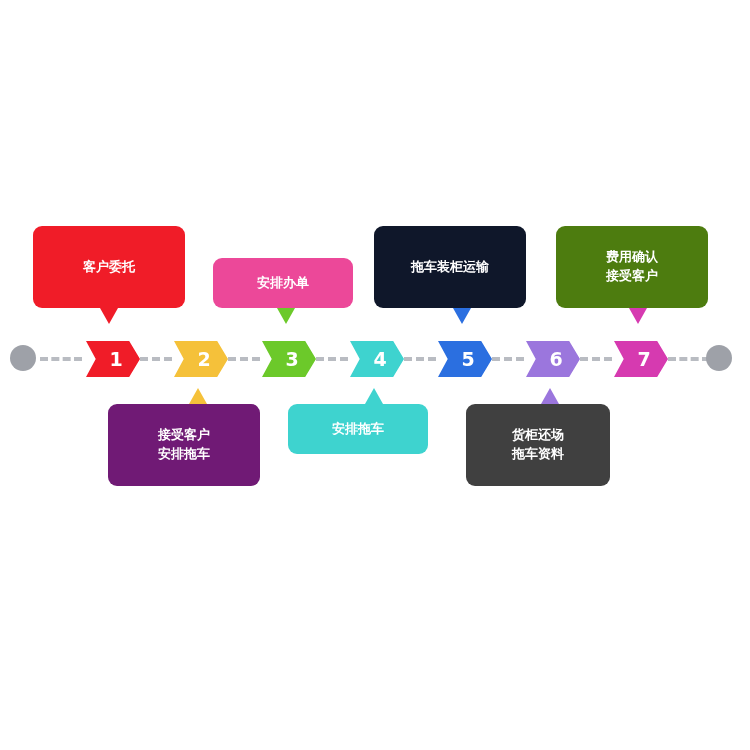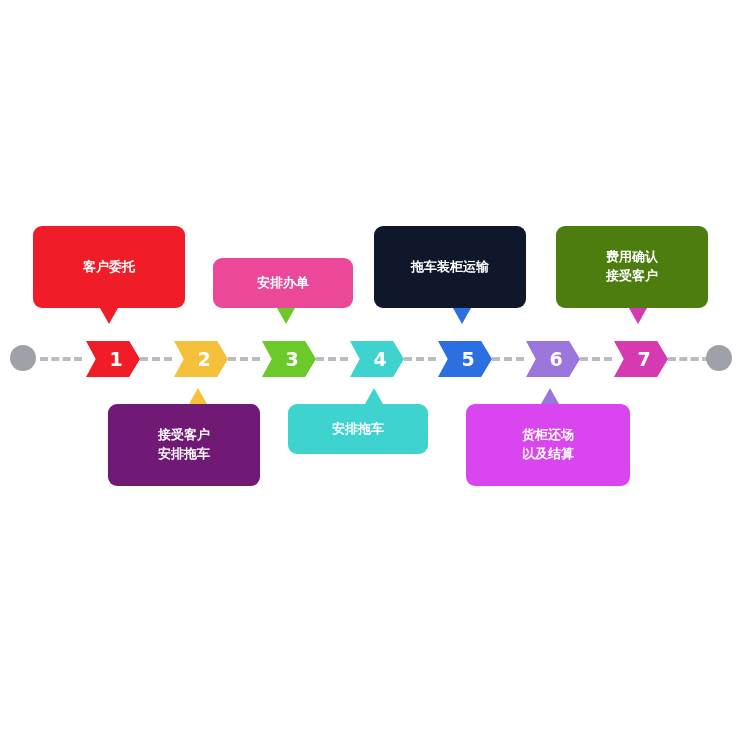--- a/index.html
+++ b/index.html
@@ -160,23 +160,23 @@
   <div class="bubble" style="left:288px; top:404px; width:140px; height:50px; background:#3ed3cf;">
     <div class="line">安排拖车</div>
   </div>
   <div class="tail up" style="left:365px; top:388px; border-bottom-color:#3ed3cf;"></div>
 
   <div class="bubble" style="left:374px; top:226px; width:152px; height:82px; background:#0f172a;">
     <div class="line">拖车装柜运输</div>
   </div>
   <div class="tail down" style="left:453px; top:308px; border-top-color:#2b6fe0;"></div>
 
-  <div class="bubble" style="left:466px; top:404px; width:164px; height:82px; background:#d946ef;">
+  <div class="bubble" style="left:466px; top:404px; width:144px; height:82px; background:#404040;">
     <div class="line">货柜还场</div>
-    <div class="line">以及结算</div>
+    <div class="line">拖车资料</div>
   </div>
   <div class="tail up" style="left:541px; top:388px; border-bottom-color:#9b76dd;"></div>
 
   <div class="bubble" style="left:556px; top:226px; width:152px; height:82px; background:#4d7c0f;">
     <div class="line">费用确认</div>
     <div class="line">接受客户</div>
   </div>
   <div class="tail down" style="left:629px; top:308px; border-top-color:#d63ab0;"></div>
 
 </div>

